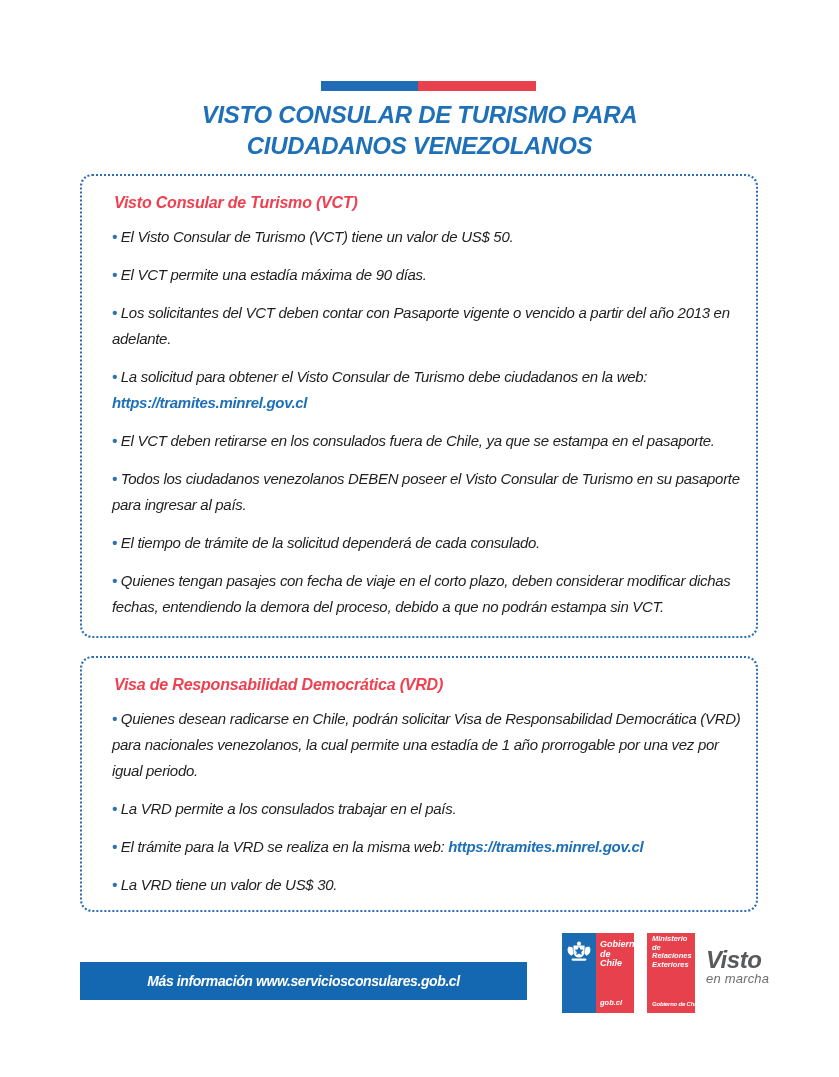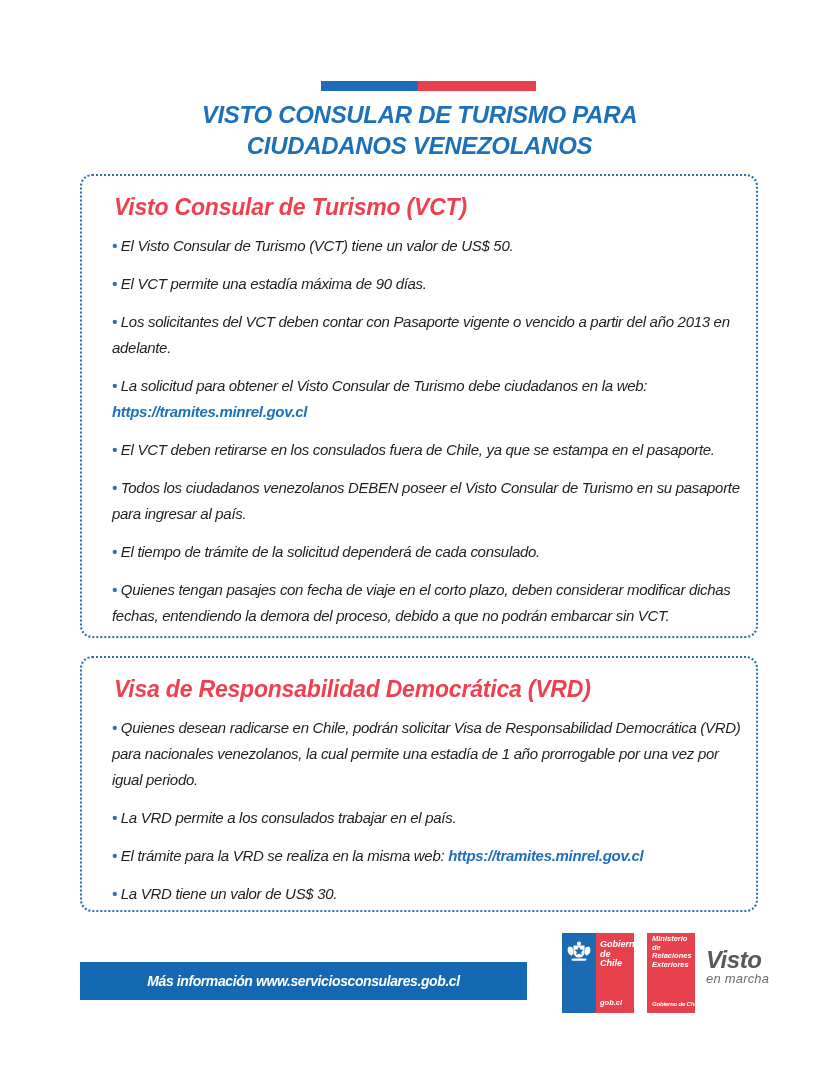--- a/index.html
+++ b/index.html
@@ -19,21 +19,21 @@
   }
   
   .card{
     position:absolute;left:80px;width:678px;box-sizing:border-box;
     border:2px dotted #2a6db4;border-radius:12px;
     padding:16px 8px 0 30px;background:#ffffff;
   }
   .card-vct{top:174px;height:464px;}
   .card-vrd{top:656px;height:256px;}
   .card h2{
-    margin:2px 0 0 2px;color:#ef4050;font-size:23px;font-weight:bold;letter-spacing:-0.2px;
+    margin:2px 0 0 2px;color:#ef4050;font-size:16px;font-weight:bold;letter-spacing:-0.2px;
   }
   .bullet{
     margin:12px 0 0 0;color:#1f1f1f;font-size:15px;line-height:26px;letter-spacing:-0.3px;
     max-width:636px;
   }
   .bullet::before{content:"\2022\00a0";color:#2d74b5;font-weight:bold;}
   .weblink{color:#1d70b7;font-weight:bold;text-decoration:none;cursor:pointer;}
   .weblink.block{display:block;}
   
   .banner{
@@ -69,21 +69,21 @@
 
   <section class="card card-vct">
     <h2>Visto Consular de Turismo (VCT)</h2>
     <p class="bullet"><span>El Visto Consular de Turismo (VCT) tiene un valor de US$ 50.</span></p>
     <p class="bullet"><span>El VCT permite una estadía máxima de 90 días.</span></p>
     <p class="bullet"><span>Los solicitantes del VCT deben contar con Pasaporte vigente o vencido a partir del año 2013 en adelante.</span></p>
     <p class="bullet"><span>La solicitud para obtener el Visto Consular de Turismo debe ciudadanos en la  web:</span><a class="weblink block">https://tramites.minrel.gov.cl</a></p>
     <p class="bullet"><span>El VCT deben retirarse en los consulados fuera de Chile, ya que se estampa en el pasaporte.</span></p>
     <p class="bullet"><span>Todos los ciudadanos venezolanos DEBEN poseer el Visto Consular de Turismo en su pasaporte para ingresar al país.</span></p>
     <p class="bullet"><span>El tiempo de trámite de la solicitud dependerá de cada consulado.</span></p>
-    <p class="bullet"><span>Quienes tengan pasajes con fecha de viaje en el corto plazo, deben considerar modificar dichas fechas,  entendiendo la demora del proceso, debido a que no podrán embarcar sin VCT.</span></p>
+    <p class="bullet"><span>Quienes tengan pasajes con fecha de viaje en el corto plazo, deben considerar modificar dichas fechas,  entendiendo la demora del proceso, debido a que no podrán estampa sin VCT.</span></p>
   </section>
 
   <section class="card card-vrd">
     <h2>Visa de Responsabilidad Democrática (VRD)</h2>
     <p class="bullet"><span>Quienes desean radicarse en Chile, podrán solicitar Visa de Responsabilidad Democrática (VRD) para nacionales venezolanos, la cual permite una estadía de 1 año prorrogable por una vez por igual periodo.</span></p>
     <p class="bullet"><span>La VRD permite a los consulados trabajar en el país.</span></p>
     <p class="bullet"><span>El trámite para la VRD se realiza en la misma web: </span><a class="weblink">https://tramites.minrel.gov.cl</a></p>
     <p class="bullet"><span>La VRD tiene un valor de US$ 30.</span></p>
   </section>
 

